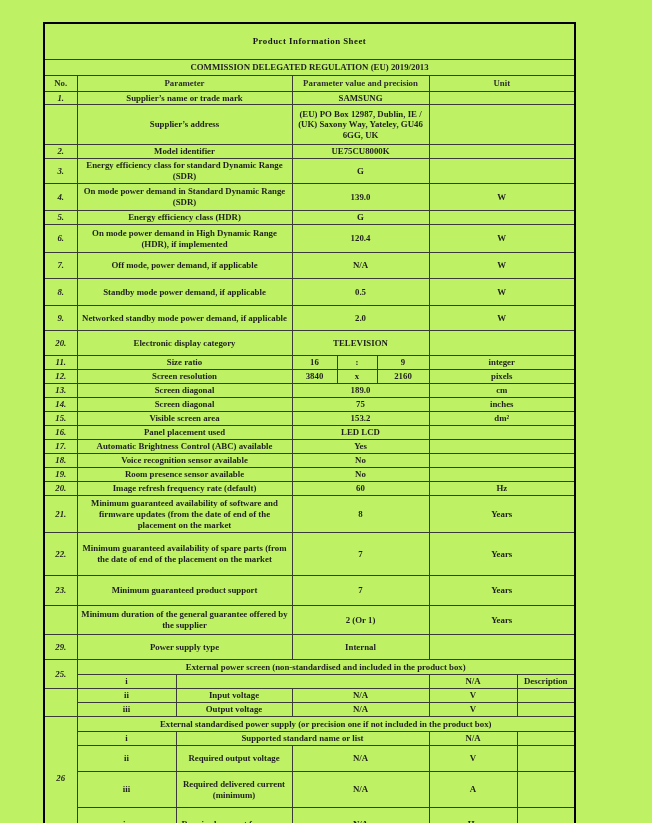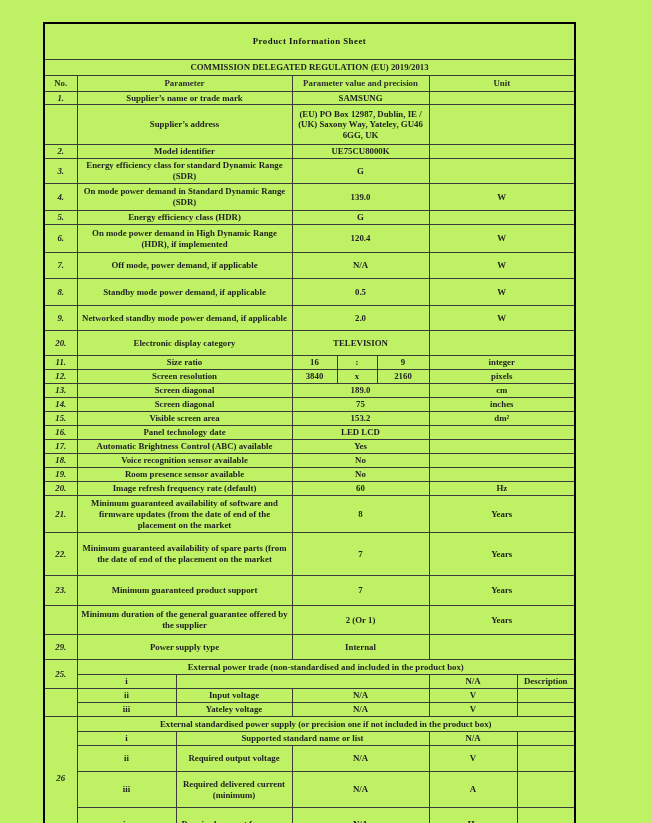--- a/index.html
+++ b/index.html
@@ -191,21 +191,21 @@
       <td class="unit" colspan="2">inches</td>
     </tr>
     <tr style="height:12px">
       <td class="no">15.</td>
       <td class="param" colspan="2">Visible screen area</td>
       <td class="val" colspan="3">153.2</td>
       <td class="unit" colspan="2">dm²</td>
     </tr>
     <tr style="height:11px">
       <td class="no">16.</td>
-      <td class="param" colspan="2">Panel technology date</td>
+      <td class="param" colspan="2">Panel placement used</td>
       <td class="val" colspan="3">LED LCD</td>
       <td class="unit" colspan="2"></td>
     </tr>
     <tr style="height:11px">
       <td class="no">17.</td>
       <td class="param" colspan="2">Automatic Brightness Control (ABC) available</td>
       <td class="val" colspan="3">Yes</td>
       <td class="unit" colspan="2"></td>
     </tr>
     <tr style="height:11px">
@@ -252,39 +252,39 @@
     </tr>
     <tr style="height:25px">
       <td class="no">29.</td>
       <td class="param" colspan="2">Power supply type</td>
       <td class="val" colspan="3">Internal</td>
       <td class="unit" colspan="2"></td>
     </tr>
 
     <tr style="height:15px">
       <td class="no" rowspan="2">25.</td>
-      <td class="sec-head" colspan="7">External power trade (non-standardised and included in the product box)</td>
+      <td class="sec-head" colspan="7">External power screen (non-standardised and included in the product box)</td>
     </tr>
     <tr style="height:12px">
       <td class="sub">i</td>
       <td class="val" colspan="4"></td>
       <td class="unit-s">N/A</td>
       <td class="desc">Description</td>
     </tr>
     <tr style="height:12px">
       <td class="no" rowspan="2"></td>
       <td class="sub">ii</td>
       <td class="pname">Input voltage</td>
       <td class="val" colspan="3">N/A</td>
       <td class="unit-s">V</td>
       <td class="desc"></td>
     </tr>
     <tr style="height:12px">
       <td class="sub">iii</td>
-      <td class="pname">Yateley voltage</td>
+      <td class="pname">Output voltage</td>
       <td class="val" colspan="3">N/A</td>
       <td class="unit-s">V</td>
       <td class="desc"></td>
     </tr>
 
     <tr style="height:15px">
       <td class="no" rowspan="5">26</td>
       <td class="sec-head" colspan="7">External standardised power supply (or precision one if not included in the product box)</td>
     </tr>
     <tr style="height:14px">

